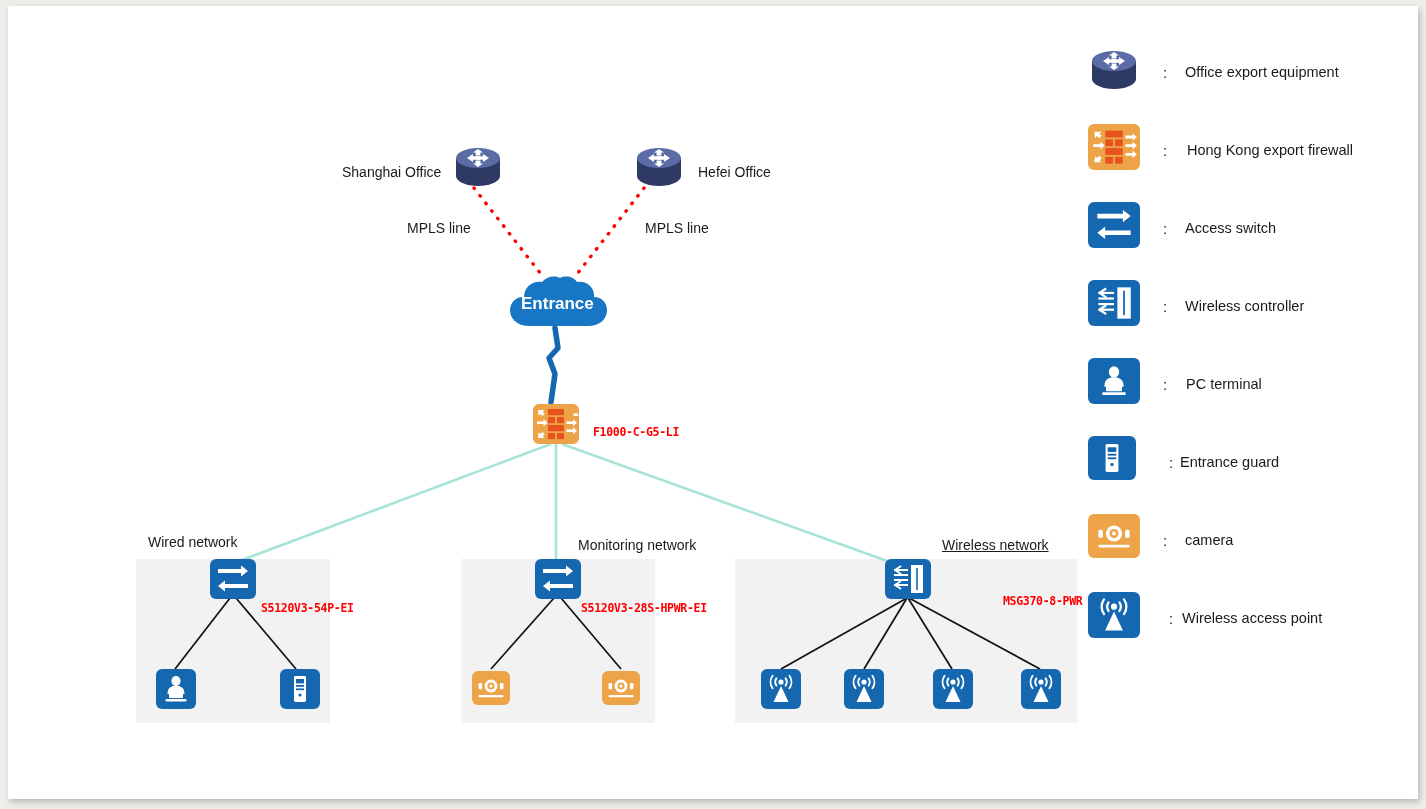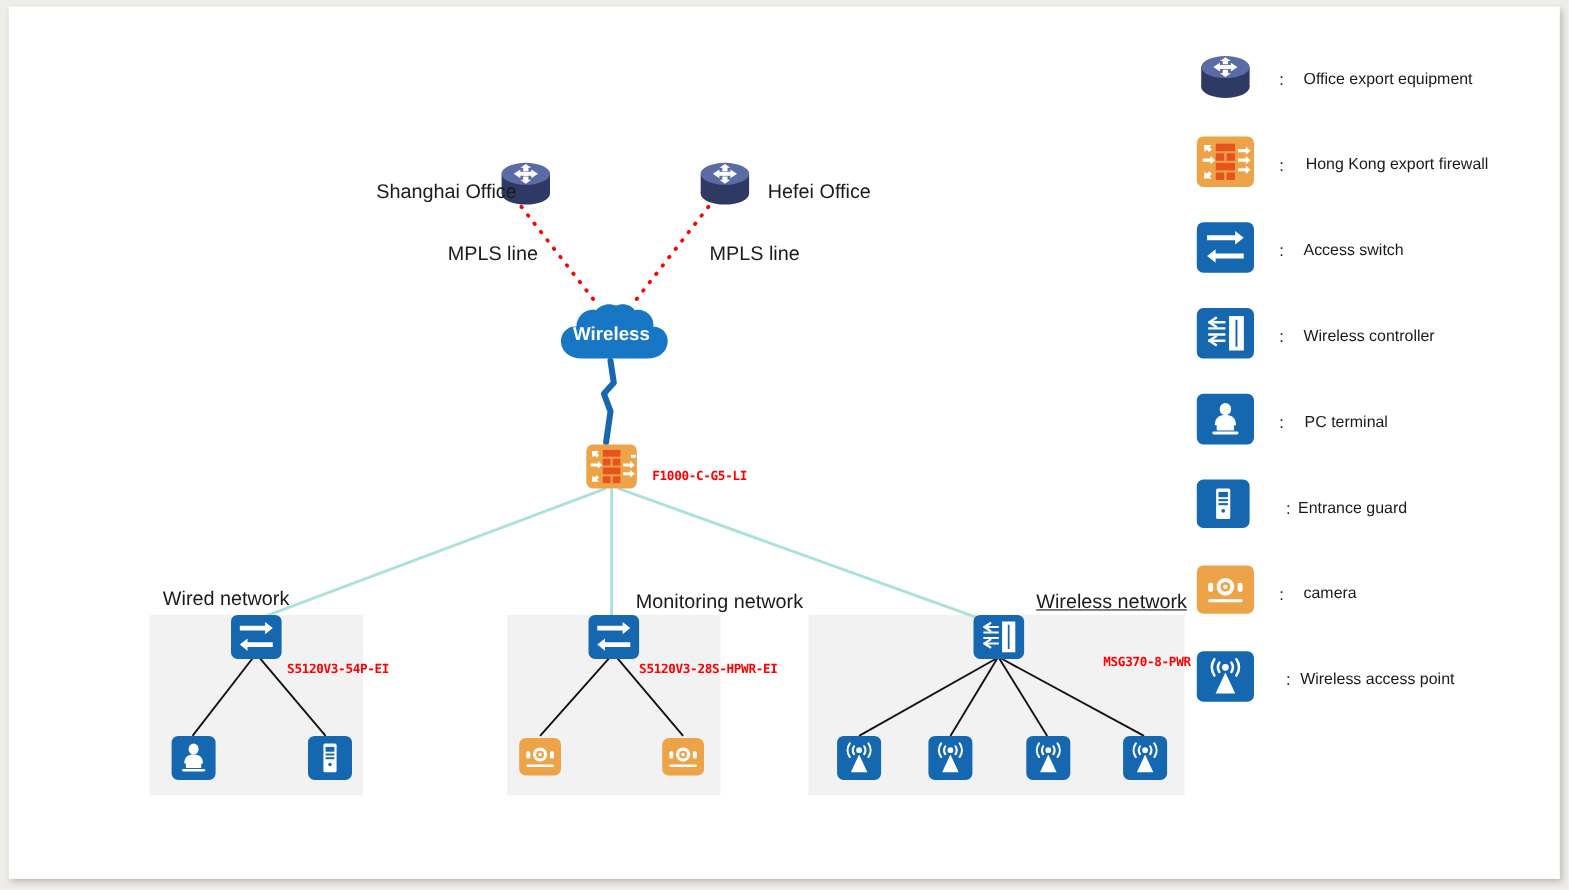--- a/index.html
+++ b/index.html
@@ -25,21 +25,21 @@
     font-size: 34px;
     font-weight: bold;
     color: #0d0d0d;
     letter-spacing: -0.4px;
     white-space: nowrap;
   }
 
   
   .dtext {
     position: absolute;
-    font-size: 18px;
+    font-size: 14px;
     color: #1a1a1a;
     white-space: nowrap;
   }
   .modeltext {
     position: absolute;
     font-family: "DejaVu Sans Mono", monospace;
     font-size: 11.5px;
     font-weight: bold;
     color: #ff0000;
     white-space: nowrap;
@@ -173,21 +173,21 @@
   <div class="dtext" style="left:690px; top:158px;">Hefei Office</div>
   <div class="dtext" style="left:637px; top:214px;">MPLS line</div>
 
   <div class="cloud" style="left:500px; top:270px;">
     <svg width="100" height="56" viewBox="0 0 100 56">
       <path d="M22 50 C8 50 2 42 2 34 C2 26 9 20 16 21 C16 11 25 4 34 6
                C38 1 46 -1 52 2 C58 -1 66 1 69 6 C78 4 87 11 86 21
                C94 21 99 27 99 34 C99 43 92 50 80 50 Z" fill="#1877c4"></path>
     </svg>
   </div>
-  <div class="cloudlabel" style="left:513px; top:288px;">Wireless</div>
+  <div class="cloudlabel" style="left:513px; top:288px;">Entrance</div>
 
   <div class="node" style="left:525px; top:398px;">
     <div class="icon-sq orange" style="left:0; top:0; width:46px; height:40px;">
       <svg width="44" height="38" viewBox="0 0 44 38">
         <g fill="#e8521e">
           <rect x="14" y="4" width="16" height="6.2"></rect>
           <rect x="14" y="12" width="7" height="6.2"></rect>
           <rect x="23" y="12" width="7" height="6.2"></rect>
           <rect x="14" y="20" width="16" height="6.2"></rect>
           <rect x="14" y="28" width="7" height="6.2"></rect>

